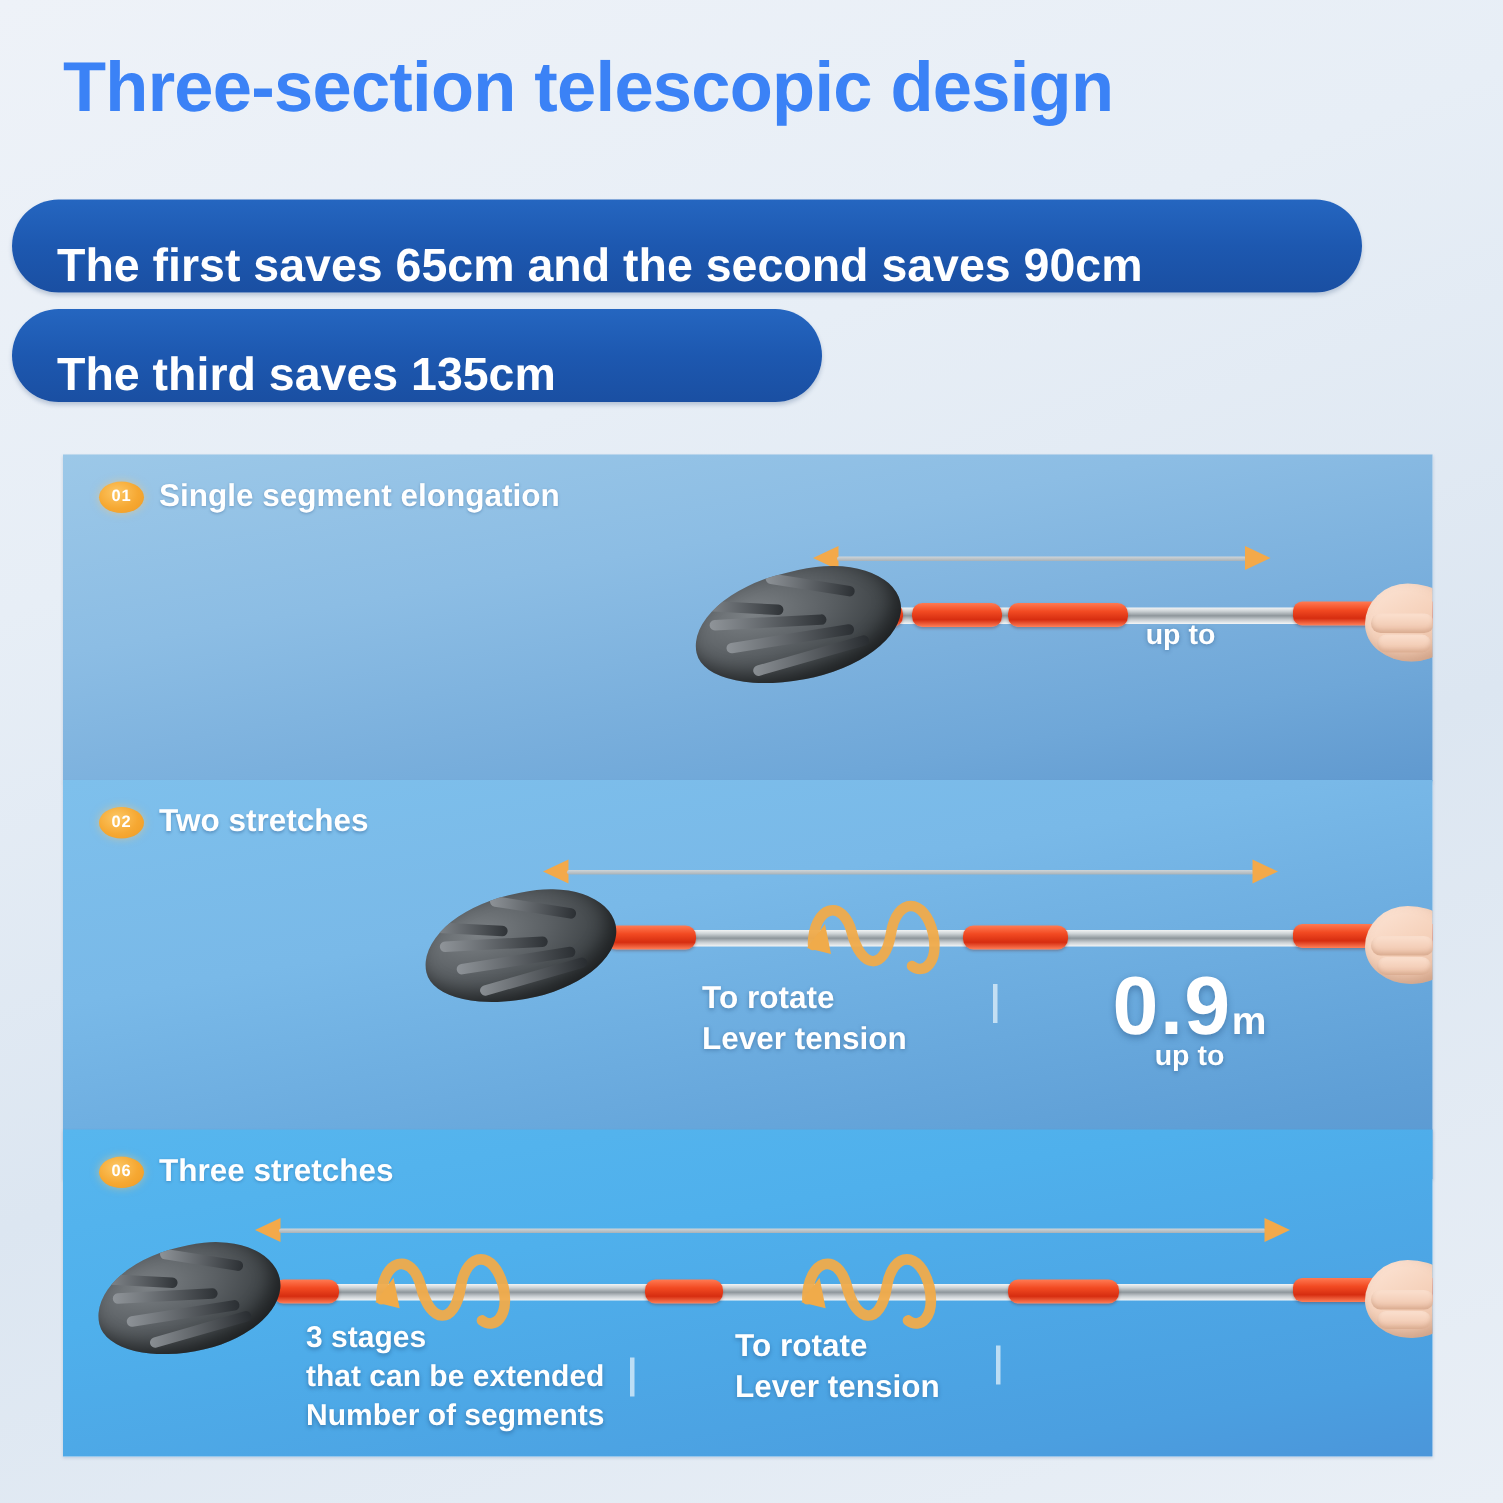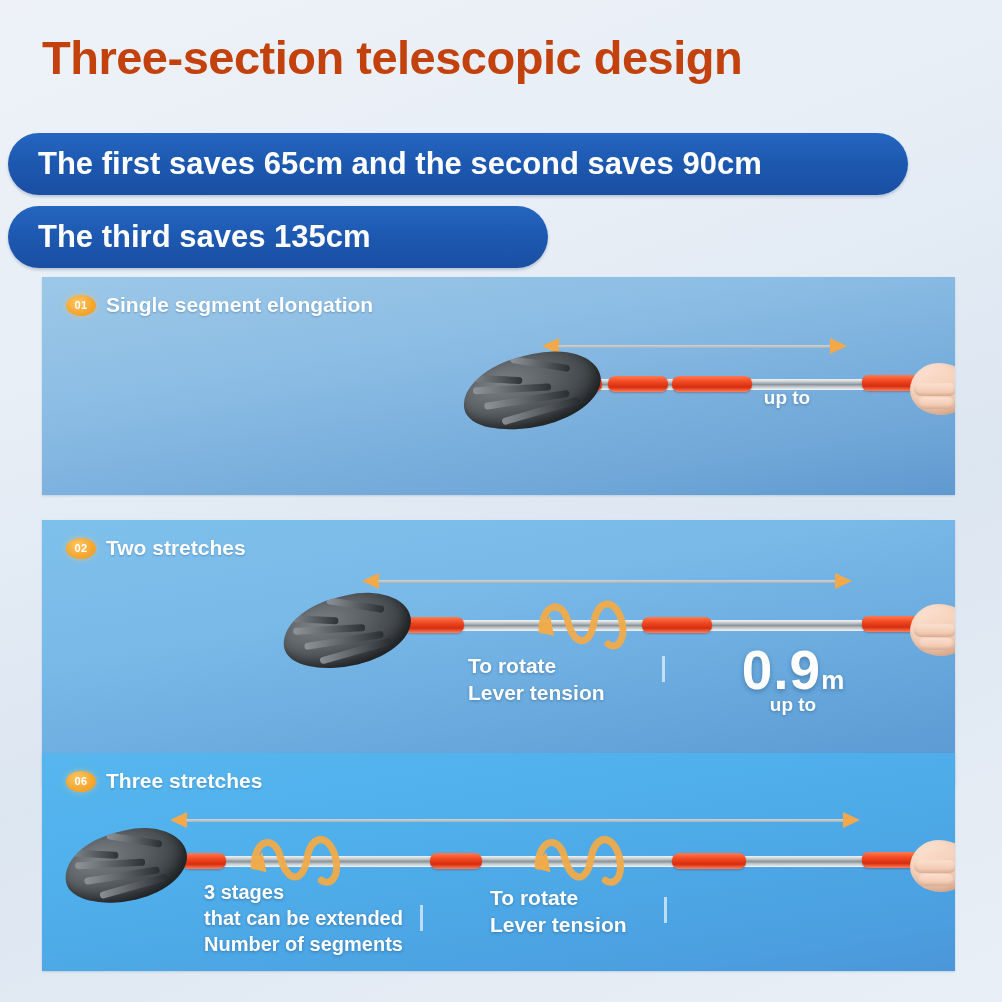--- a/index.html
+++ b/index.html
@@ -15,33 +15,33 @@
     position: relative;
   }
 
   
   .page-title {
     position: absolute;
     left: 42px;
     top: 30px;
     font-size: 47px;
     font-weight: 700;
-    color: #c2410c;
+    color: #3b82f6;
     letter-spacing: -0.5px;
     white-space: nowrap;
   }
 
   .pill {
     position: absolute;
     left: 8px;
     background: linear-gradient(180deg, #2566c0 0%, #1d58b0 50%, #1a4fa2 100%);
     color: #ffffff;
     border-radius: 40px;
     display: flex;
-    align-items: center;
+    align-items: flex-end;
     font-weight: 700;
     box-shadow: 0 2px 3px rgba(40,70,120,0.25);
     white-space: nowrap;
   }
   .pill-1 {
     top: 133px;
     height: 62px;
     width: 870px;
     padding-left: 30px;
     font-size: 31px;
@@ -55,21 +55,21 @@
   }
 
   
   .panel {
     position: absolute;
     left: 42px;
     width: 913px;
     overflow: hidden;
     box-shadow: 0 1px 2px rgba(90,120,160,0.25);
   }
-  .panel-1 { top: 277px; height: 218px;
+  .panel-1 { top: 303px; height: 218px;
     background: linear-gradient(170deg, #9cc8e8 0%, #8cbde4 35%, #6fa7d8 80%, #6099cf 100%); }
   .panel-2 { top: 520px; height: 266px;
     background: linear-gradient(170deg, #7ec0ec 0%, #79b9e8 35%, #5f9fd6 85%, #5a97d0 100%); }
   .panel-3 { top: 753px; height: 218px;
     background: linear-gradient(170deg, #57b6ee 0%, #4fb0ec 35%, #4b9fe0 85%, #4b96da 100%); }
 
   .panel-head {
     position: absolute;
     left: 24px;
     top: 16px;

